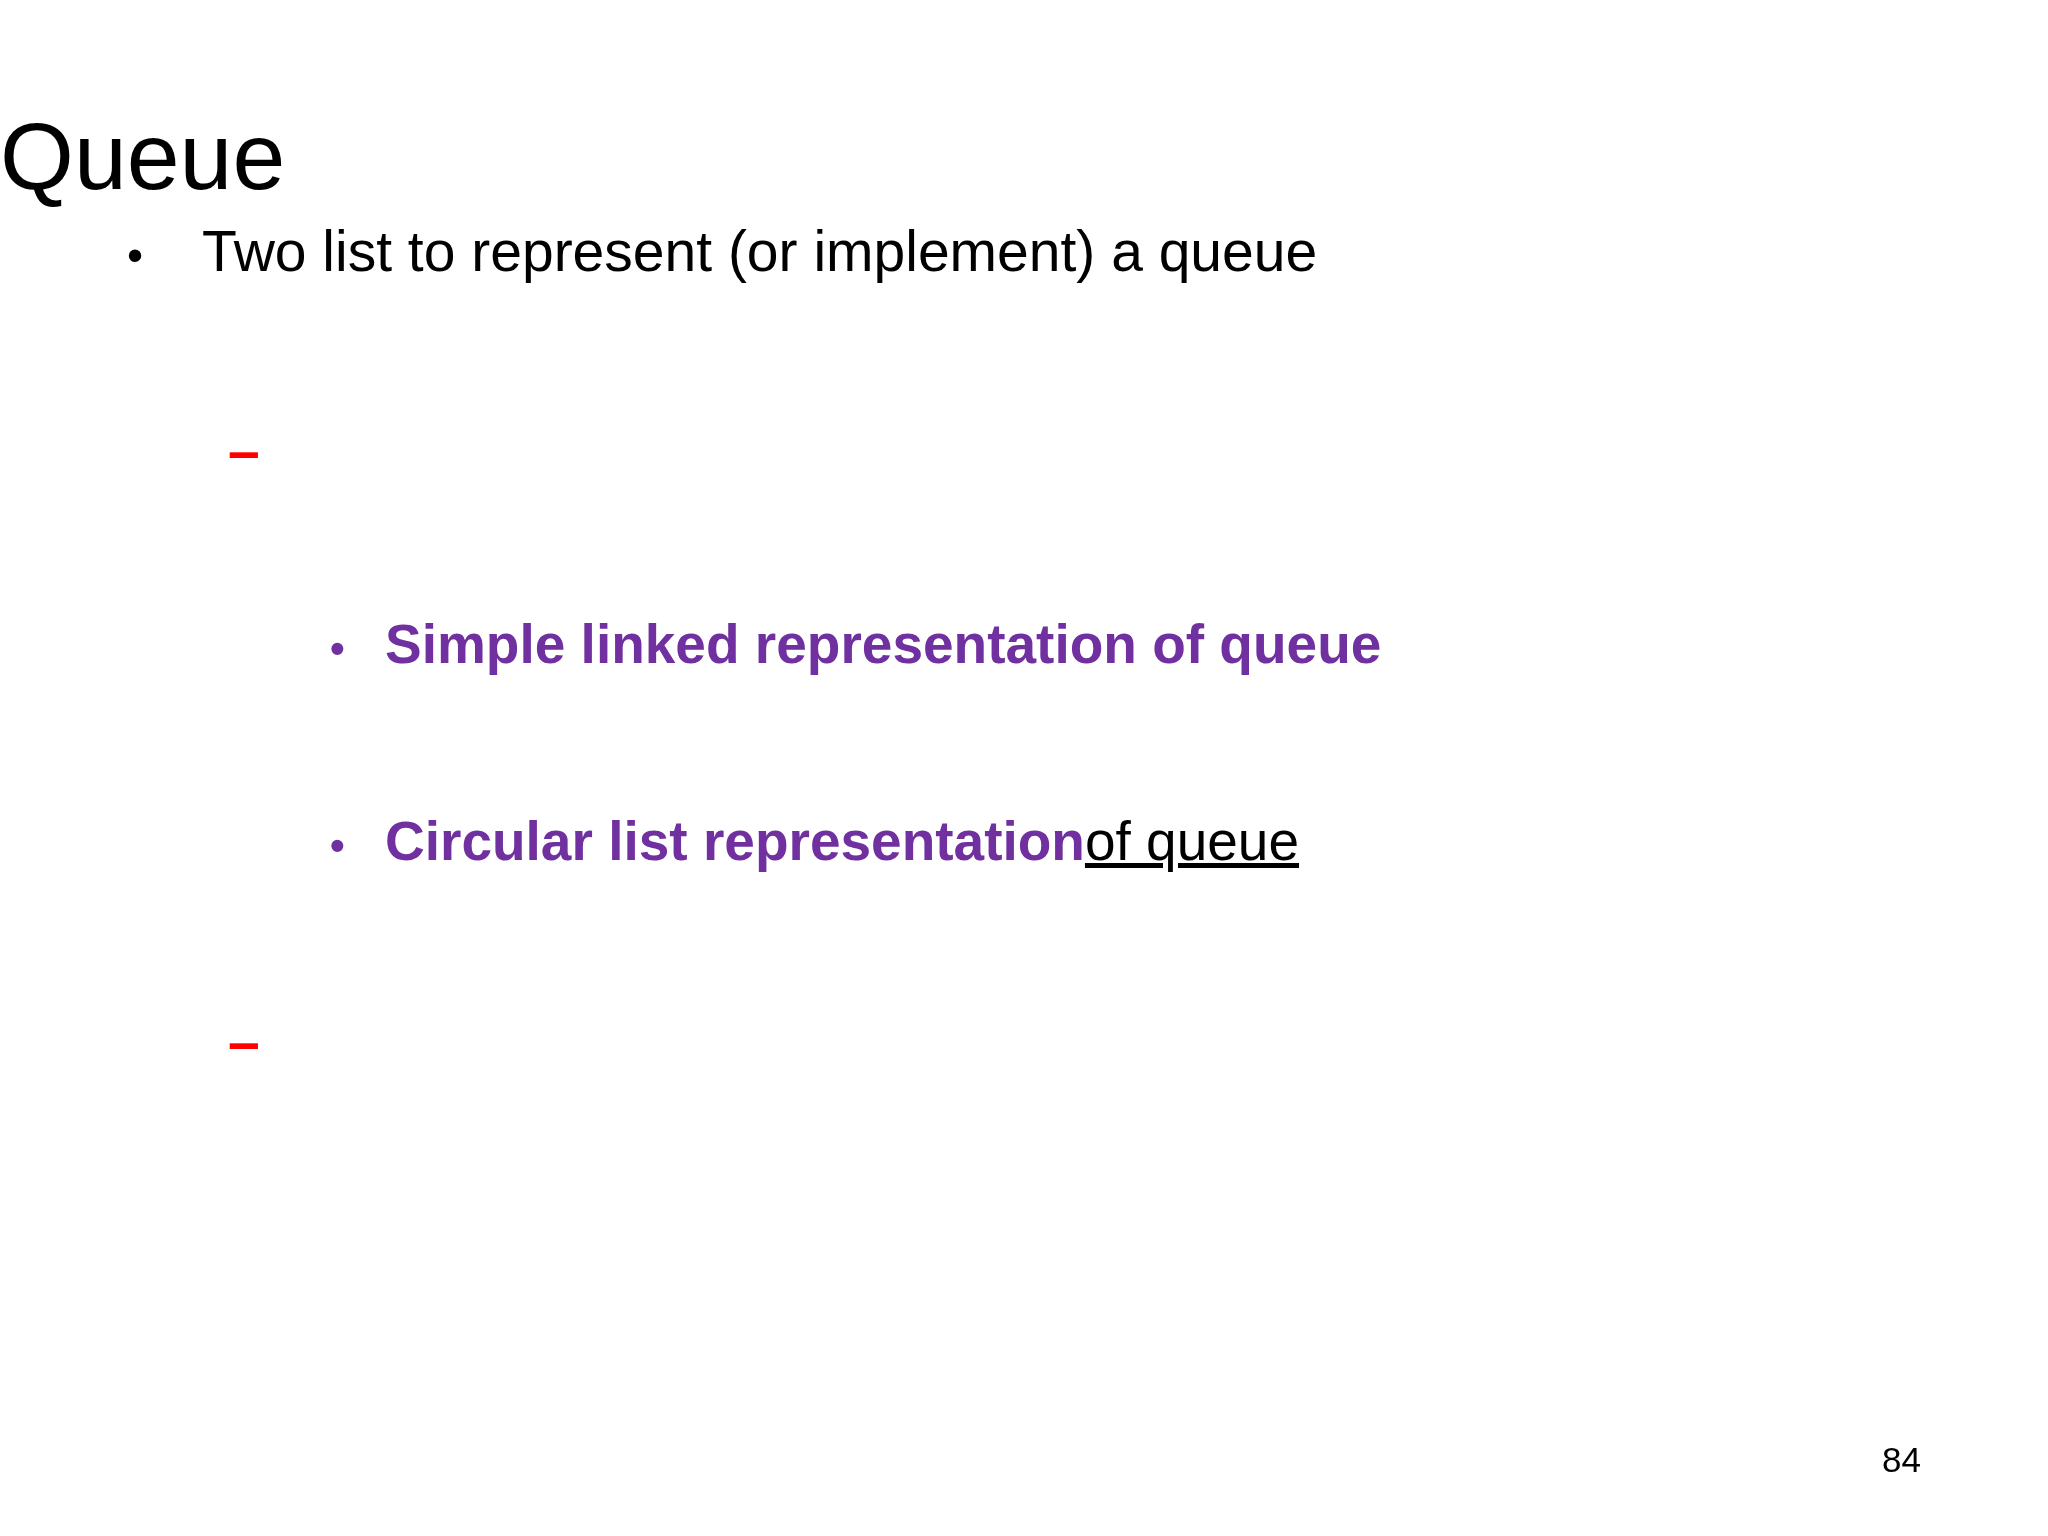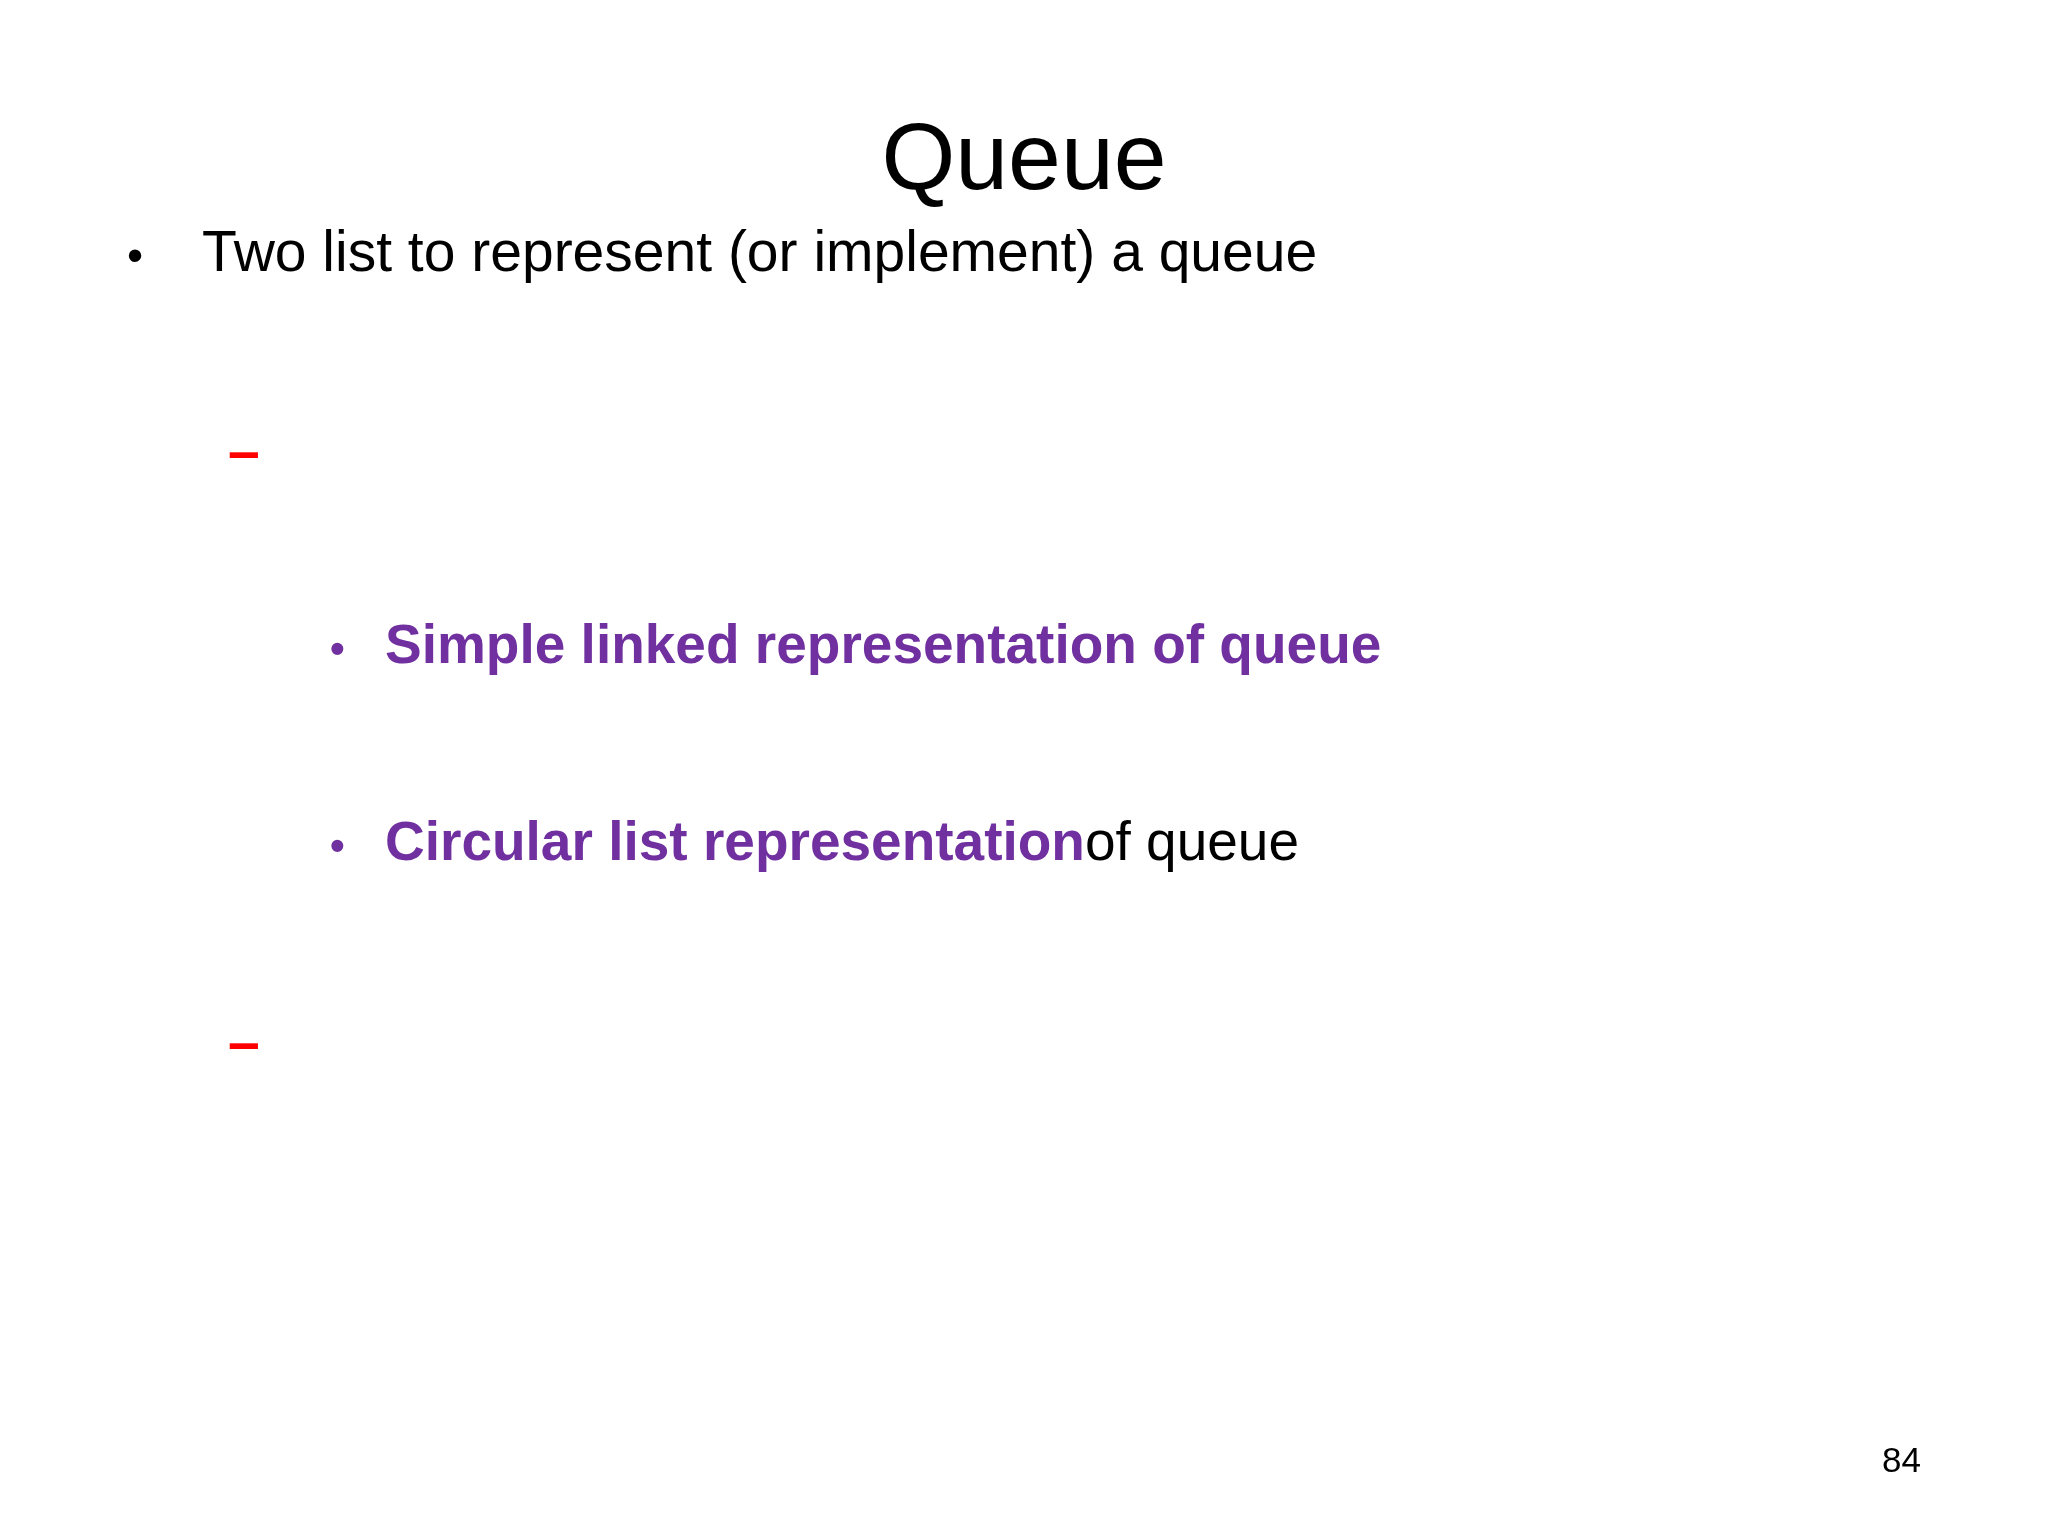--- a/index.html
+++ b/index.html
@@ -14,21 +14,20 @@
     background: #ffffff;
     overflow: hidden;
     font-family: "Liberation Sans", sans-serif;
     color: var(--text, #000000);
   }
   .slide-title {
     position: absolute;
     top: 40px;
     left: 0;
     width: 100%;
-    text-align: center;
     font-size: 95px;
     font-weight: 400;
     line-height: 1.1;
     color: var(--text, #000000);
     letter-spacing: 0px;
   }
   .line {
     position: absolute;
     display: flex;
     align-items: baseline;
@@ -74,20 +73,21 @@
   }
   .l3 .marker {
     width: 55px;
     font-size: 42px;
   }
   .l3.pos-a { top: 617px; }
   .l3.pos-b { top: 814px; }
   .seg-black {
     color: var(--text, #000000);
     font-weight: 400;
+    text-decoration: underline;
   }
   .page-number {
     position: absolute;
     left: 1882px;
     top: 1440px;
     font-size: 35px;
     font-weight: 400;
     color: var(--text, #000000);
   }
 </style>

